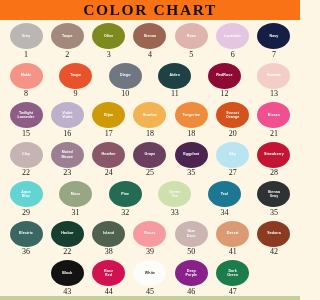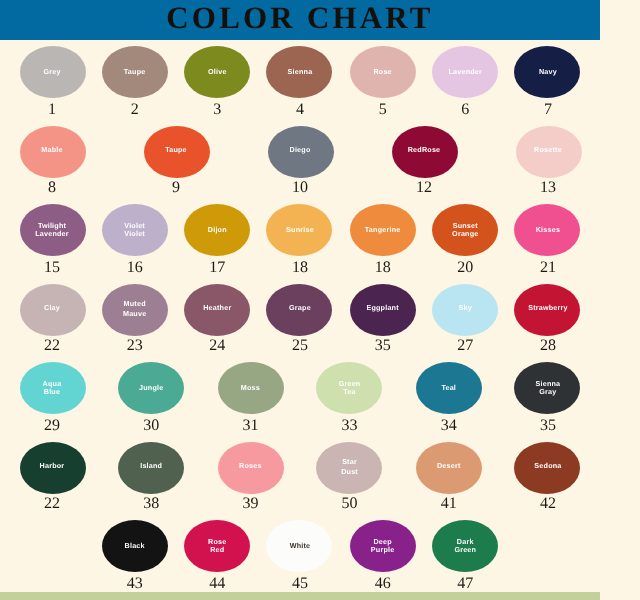--- a/index.html
+++ b/index.html
@@ -16,21 +16,21 @@
   #page {
     position: relative;
     width: 300px;
     height: 300px;
     background: #fdf6e4;
     box-sizing: border-box;
   }
   #header-band {
     width: 300px;
     height: 20px;
-    background: #0369a1;
+    background: #f97316;
     display: flex;
     align-items: center;
     justify-content: center;
     box-sizing: border-box;
   }
   #chart-title {
     font-family: "Liberation Serif", serif;
     font-weight: bold;
     font-size: 15.5px;
     letter-spacing: 1.6px;
@@ -165,20 +165,26 @@
           </div>
           <div class="swatch-number">9</div>
         </div>
         <div class="swatch-cell">
           <div class="swatch-dot" style="background: rgb(110, 119, 130);">
             <div class="swatch-name light-text">Diego</div>
           </div>
           <div class="swatch-number">10</div>
         </div>
         <div class="swatch-cell">
+          <div class="swatch-dot" style="background: rgb(29, 65, 69);">
+            <div class="swatch-name light-text">Aiden</div>
+          </div>
+          <div class="swatch-number">11</div>
+        </div>
+        <div class="swatch-cell">
           <div class="swatch-dot" style="background: rgb(142, 10, 53);">
             <div class="swatch-name light-text">RedRose</div>
           </div>
           <div class="swatch-number">12</div>
         </div>
         <div class="swatch-cell">
           <div class="swatch-dot" style="background: rgb(244, 205, 201);">
             <div class="swatch-name light-text">Rosette</div>
           </div>
           <div class="swatch-number">13</div>
@@ -278,30 +284,30 @@
       </div>
       <div class="swatch-row">
         <div class="swatch-cell">
           <div class="swatch-dot" style="background: rgb(98, 212, 210);">
             <div class="swatch-name light-text">Aqua
 Blue</div>
           </div>
           <div class="swatch-number">29</div>
         </div>
         <div class="swatch-cell">
-          <div class="swatch-dot" style="background: rgb(74, 170, 147);">
-            <div class="swatch-name light-text">Jungle</div>
-          </div>
-          <div class="swatch-number">30</div>
-        </div>
-        <div class="swatch-cell">
           <div class="swatch-dot" style="background: rgb(152, 167, 131);">
             <div class="swatch-name light-text">Moss</div>
           </div>
           <div class="swatch-number">31</div>
+        </div>
+        <div class="swatch-cell">
+          <div class="swatch-dot" style="background: rgb(36, 107, 84);">
+            <div class="swatch-name light-text">Pine</div>
+          </div>
+          <div class="swatch-number">32</div>
         </div>
         <div class="swatch-cell">
           <div class="swatch-dot" style="background: rgb(205, 224, 174);">
             <div class="swatch-name light-text">Green
 Tea</div>
           </div>
           <div class="swatch-number">33</div>
         </div>
         <div class="swatch-cell">
           <div class="swatch-dot" style="background: rgb(27, 119, 146);">
@@ -311,20 +317,26 @@
         </div>
         <div class="swatch-cell">
           <div class="swatch-dot" style="background: rgb(47, 50, 52);">
             <div class="swatch-name light-text">Sienna
 Gray</div>
           </div>
           <div class="swatch-number">35</div>
         </div>
       </div>
       <div class="swatch-row">
+        <div class="swatch-cell">
+          <div class="swatch-dot" style="background: rgb(58, 103, 97);">
+            <div class="swatch-name light-text">Electric</div>
+          </div>
+          <div class="swatch-number">36</div>
+        </div>
         <div class="swatch-cell">
           <div class="swatch-dot" style="background: rgb(23, 63, 47);">
             <div class="swatch-name light-text">Harbor</div>
           </div>
           <div class="swatch-number">22</div>
         </div>
         <div class="swatch-cell">
           <div class="swatch-dot" style="background: rgb(80, 97, 79);">
             <div class="swatch-name light-text">Island</div>
           </div>

